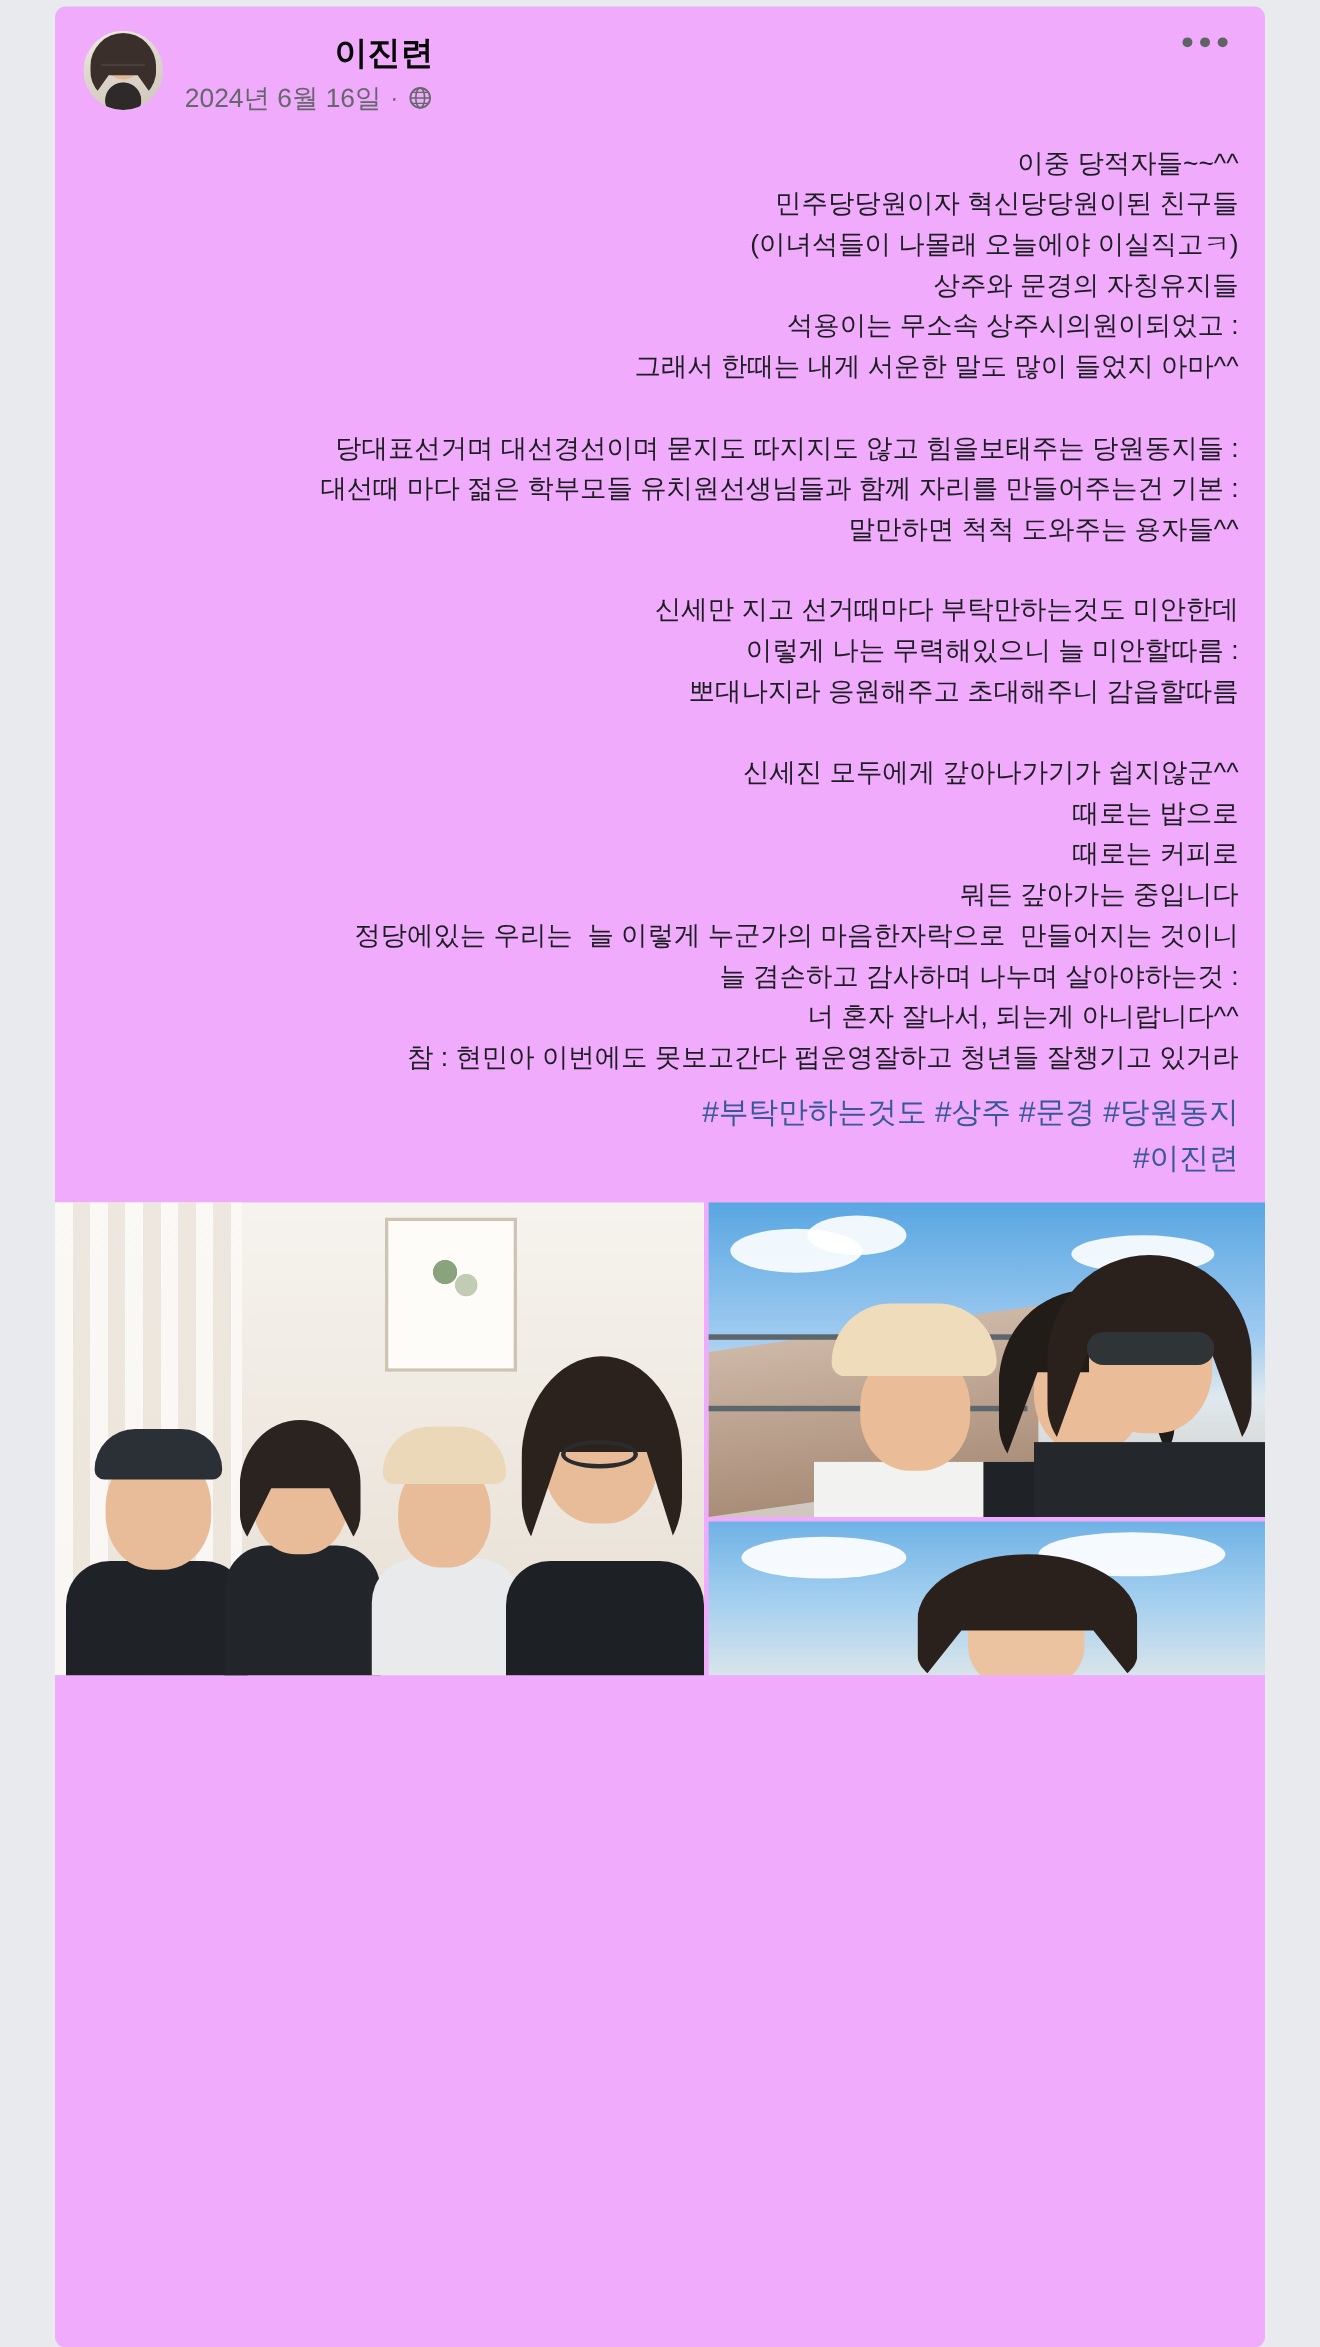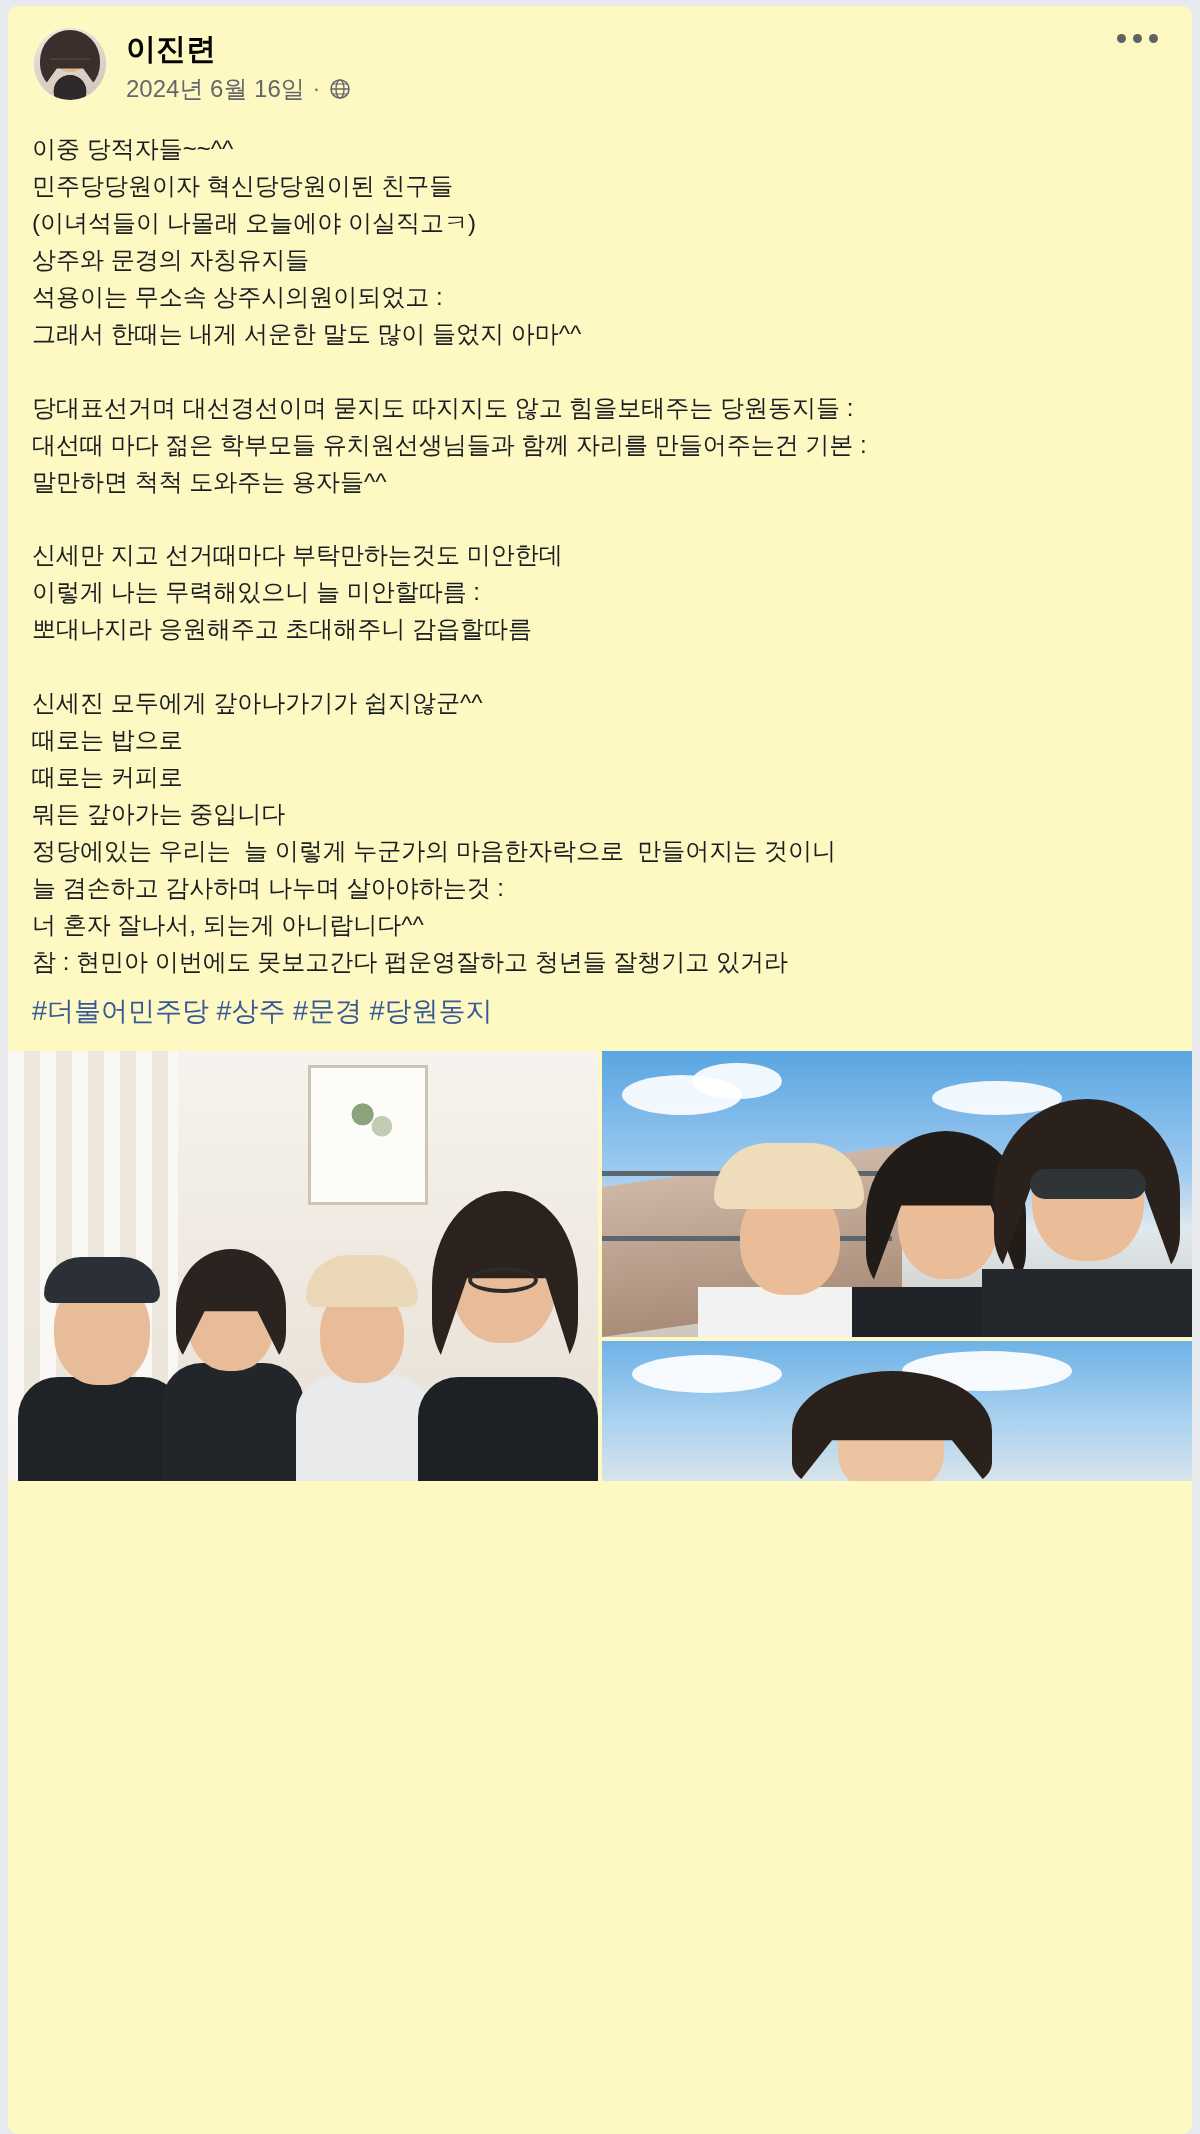--- a/index.html
+++ b/index.html
@@ -10,25 +10,26 @@
   }
   .page {
     width: 1200px;
     min-height: 2134px;
     background: #e9eaed;
     display: flex;
     justify-content: center;
     padding-top: 6px;
   }
   .post-card {
-    width: 1184px;
-    background: #fef9c3;
+    width: 1100px;
+    background: #f0abfc;
     border-radius: 10px;
     overflow: hidden;
     position: relative;
+    text-align: right;
   }
 
   
   .post-header {
     display: flex;
     align-items: flex-start;
     padding: 22px 26px 8px 26px;
     position: relative;
   }
   .avatar {
@@ -261,21 +262,22 @@
 신세진 모두에게 갚아나가기가 쉽지않군^^
 때로는 밥으로
 때로는 커피로
 뭐든 갚아가는 중입니다
 정당에있는 우리는  늘 이렇게 누군가의 마음한자락으로  만들어지는 것이니
 늘 겸손하고 감사하며 나누며 살아야하는것 :
 너 혼자 잘나서, 되는게 아니랍니다^^
 참 : 현민아 이번에도 못보고간다 펍운영잘하고 청년들 잘챙기고 있거라</div>
 
     <div class="hashtags">
-      <div>#더불어민주당 #상주 #문경 #당원동지</div>
+      <div>#부탁만하는것도 #상주 #문경 #당원동지</div>
+      <div>#이진련</div>
     </div>
 
     <div class="photo-grid">
       <div class="photo-left">
         <div class="ph1">
           <div class="curtain"></div>
           <div class="frame"></div>
           <div class="p p1">
               <div class="body"></div>
               <div class="head"></div>

